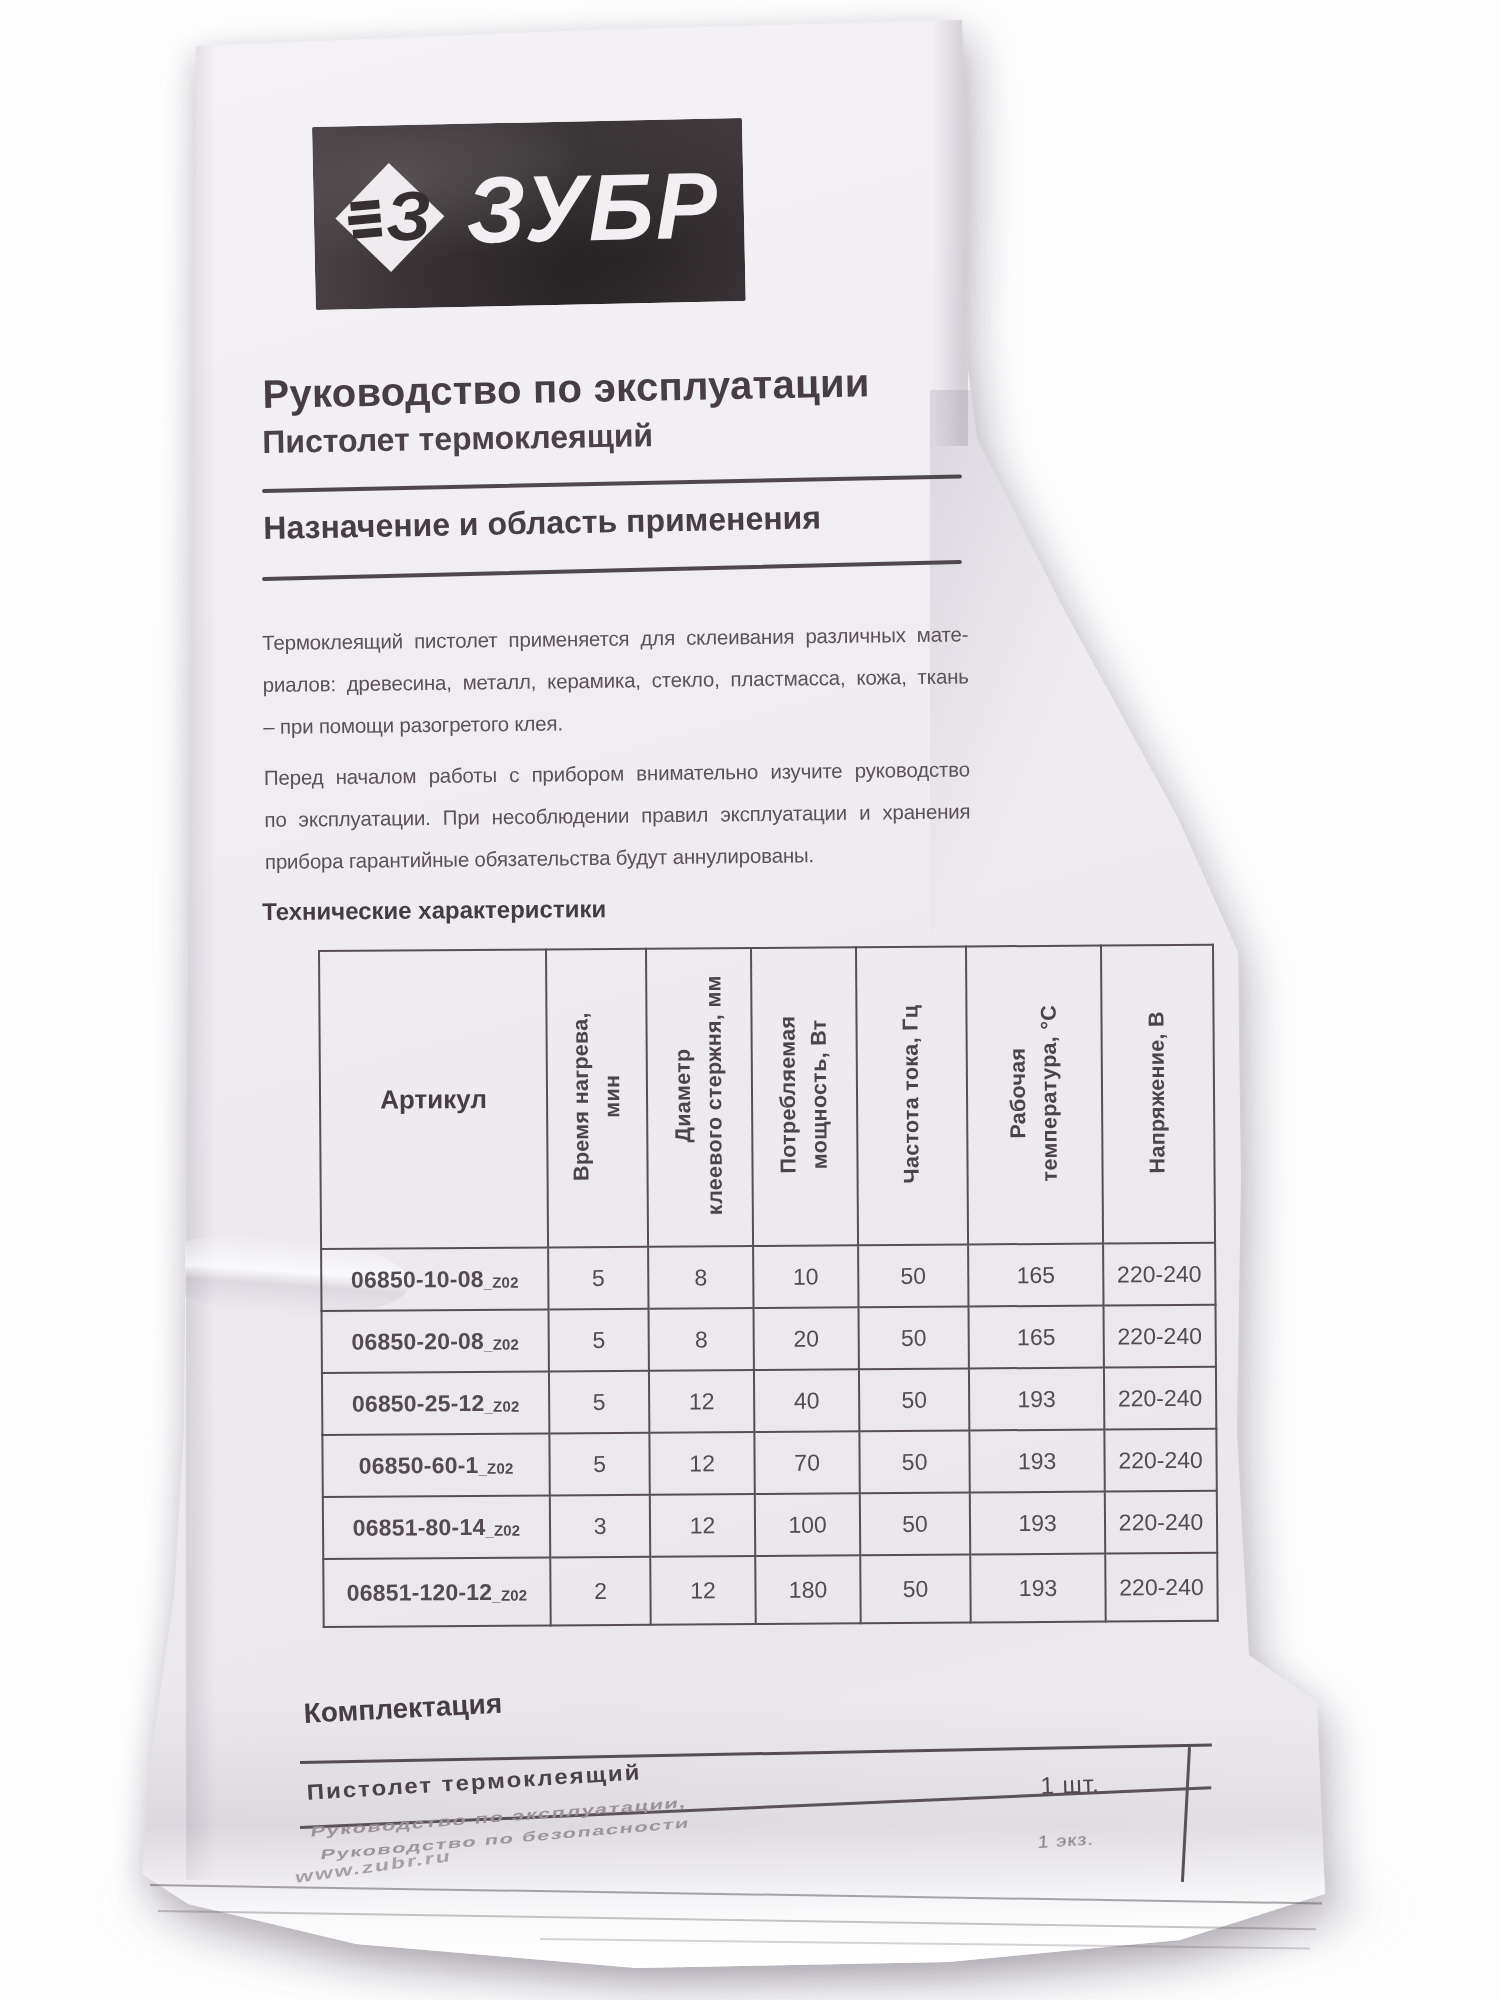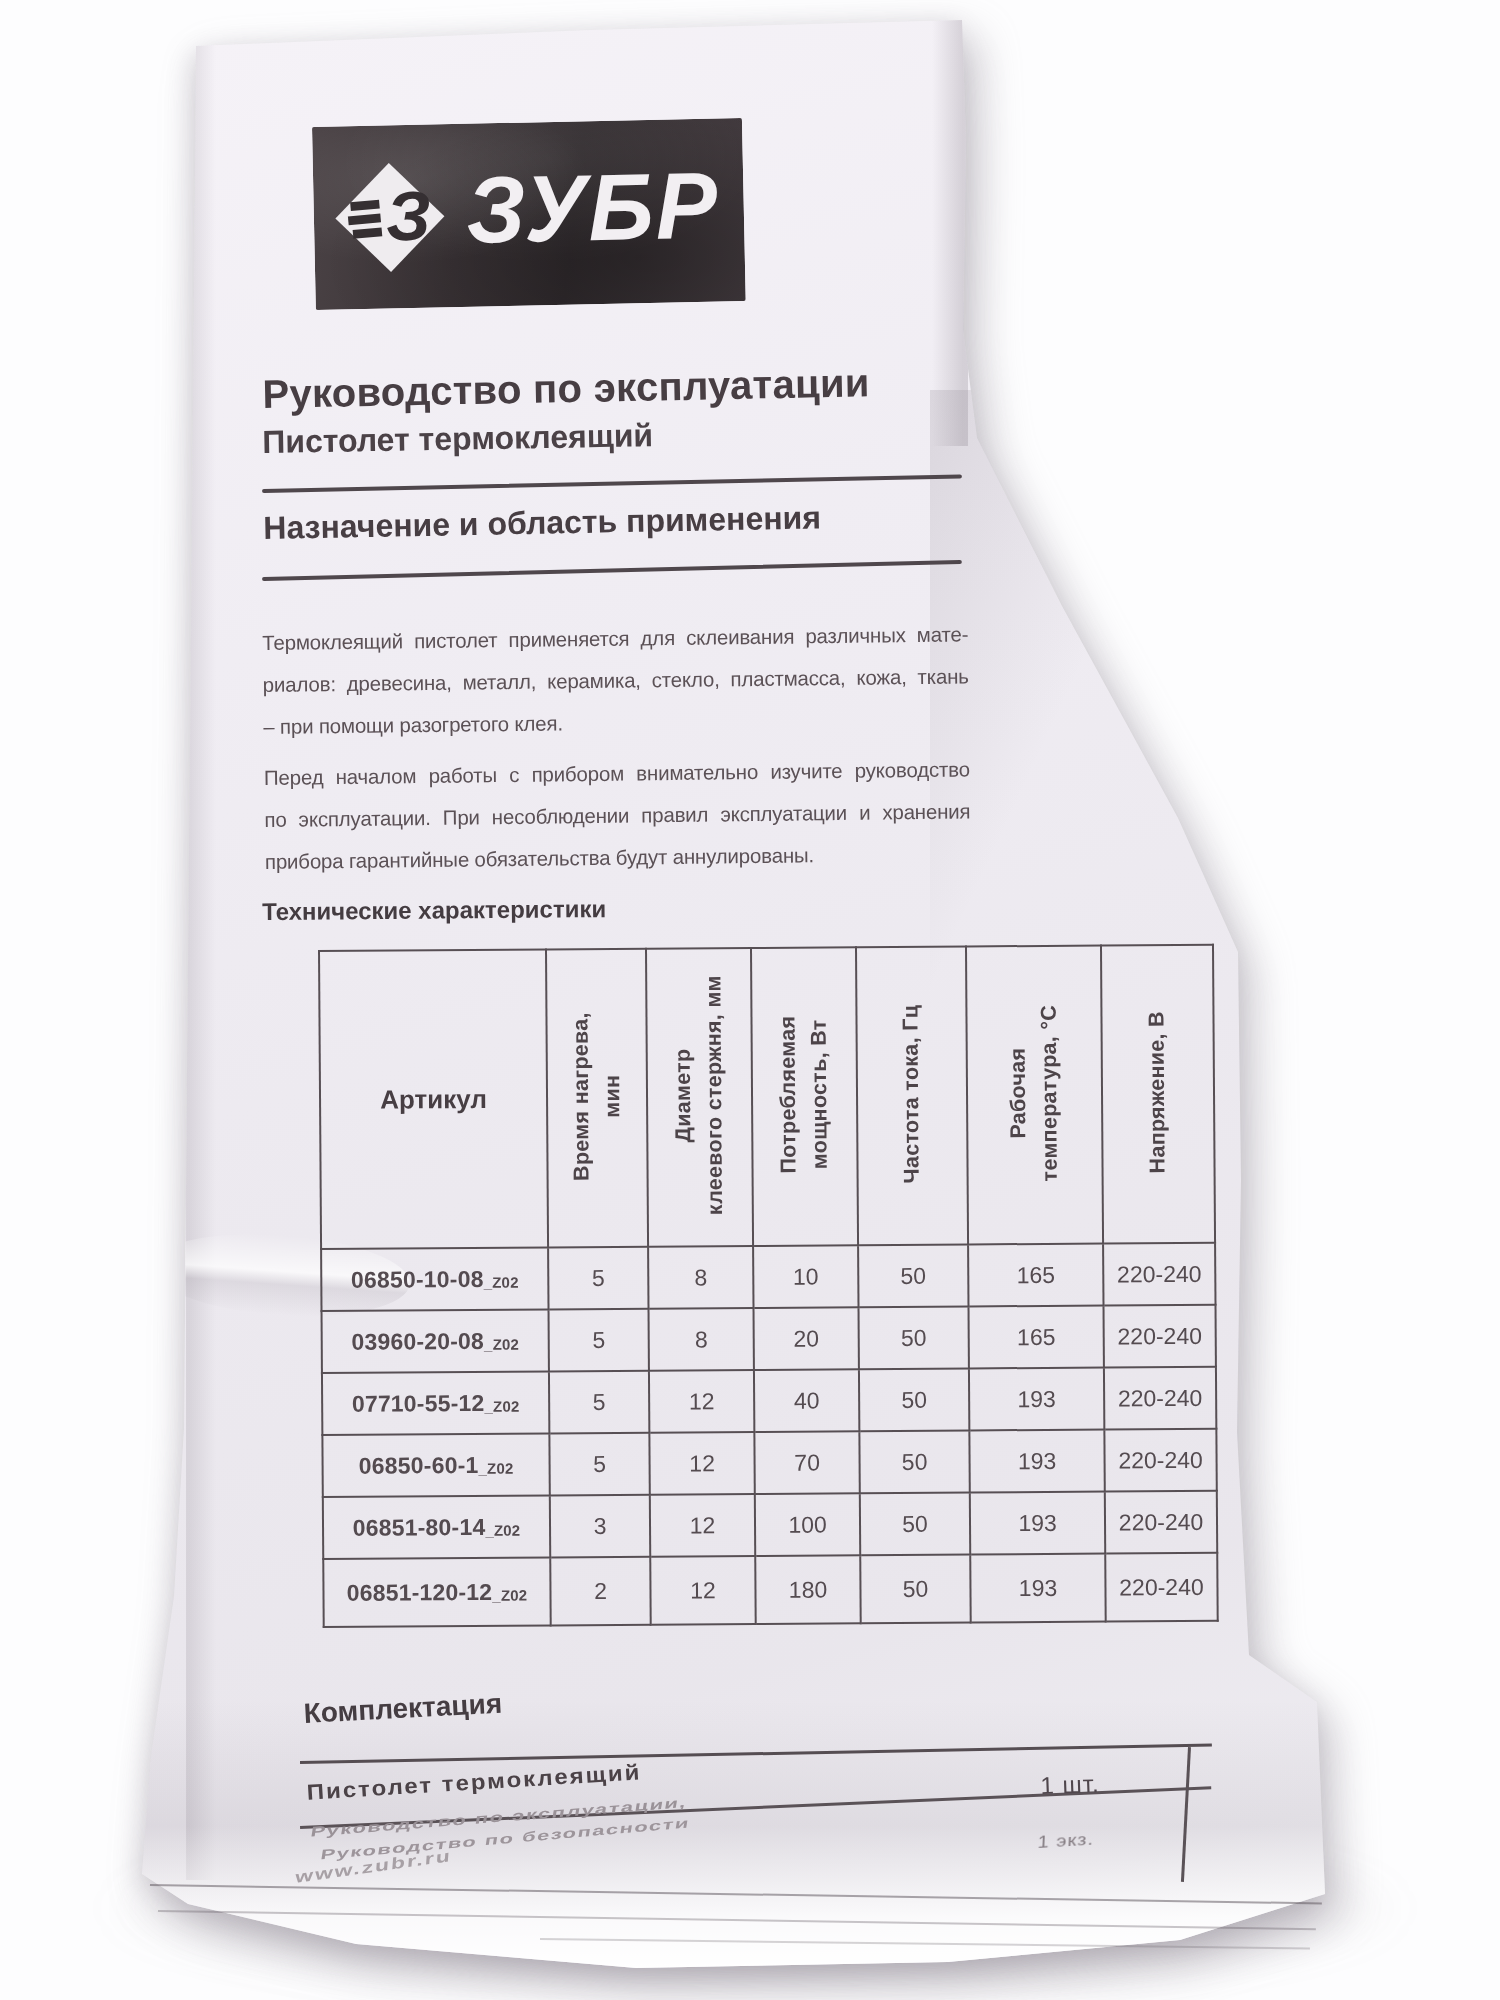--- a/index.html
+++ b/index.html
@@ -180,30 +180,30 @@
         <tr>
           <td class="td-article"><span>06850-10-08</span><span class="sfx">_Z02</span></td>
           <td>5</td>
           <td>8</td>
           <td>10</td>
           <td>50</td>
           <td>165</td>
           <td>220-240</td>
         </tr>
         <tr>
-          <td class="td-article"><span>03960-20-08</span><span class="sfx">_Z02</span></td>
+          <td class="td-article"><span>06850-20-08</span><span class="sfx">_Z02</span></td>
           <td>5</td>
           <td>8</td>
           <td>20</td>
           <td>50</td>
           <td>165</td>
           <td>220-240</td>
         </tr>
         <tr>
-          <td class="td-article"><span>07710-55-12</span><span class="sfx">_Z02</span></td>
+          <td class="td-article"><span>06850-25-12</span><span class="sfx">_Z02</span></td>
           <td>5</td>
           <td>12</td>
           <td>40</td>
           <td>50</td>
           <td>193</td>
           <td>220-240</td>
         </tr>
         <tr>
           <td class="td-article"><span>06850-60-1</span><span class="sfx">_Z02</span></td>
           <td>5</td>

